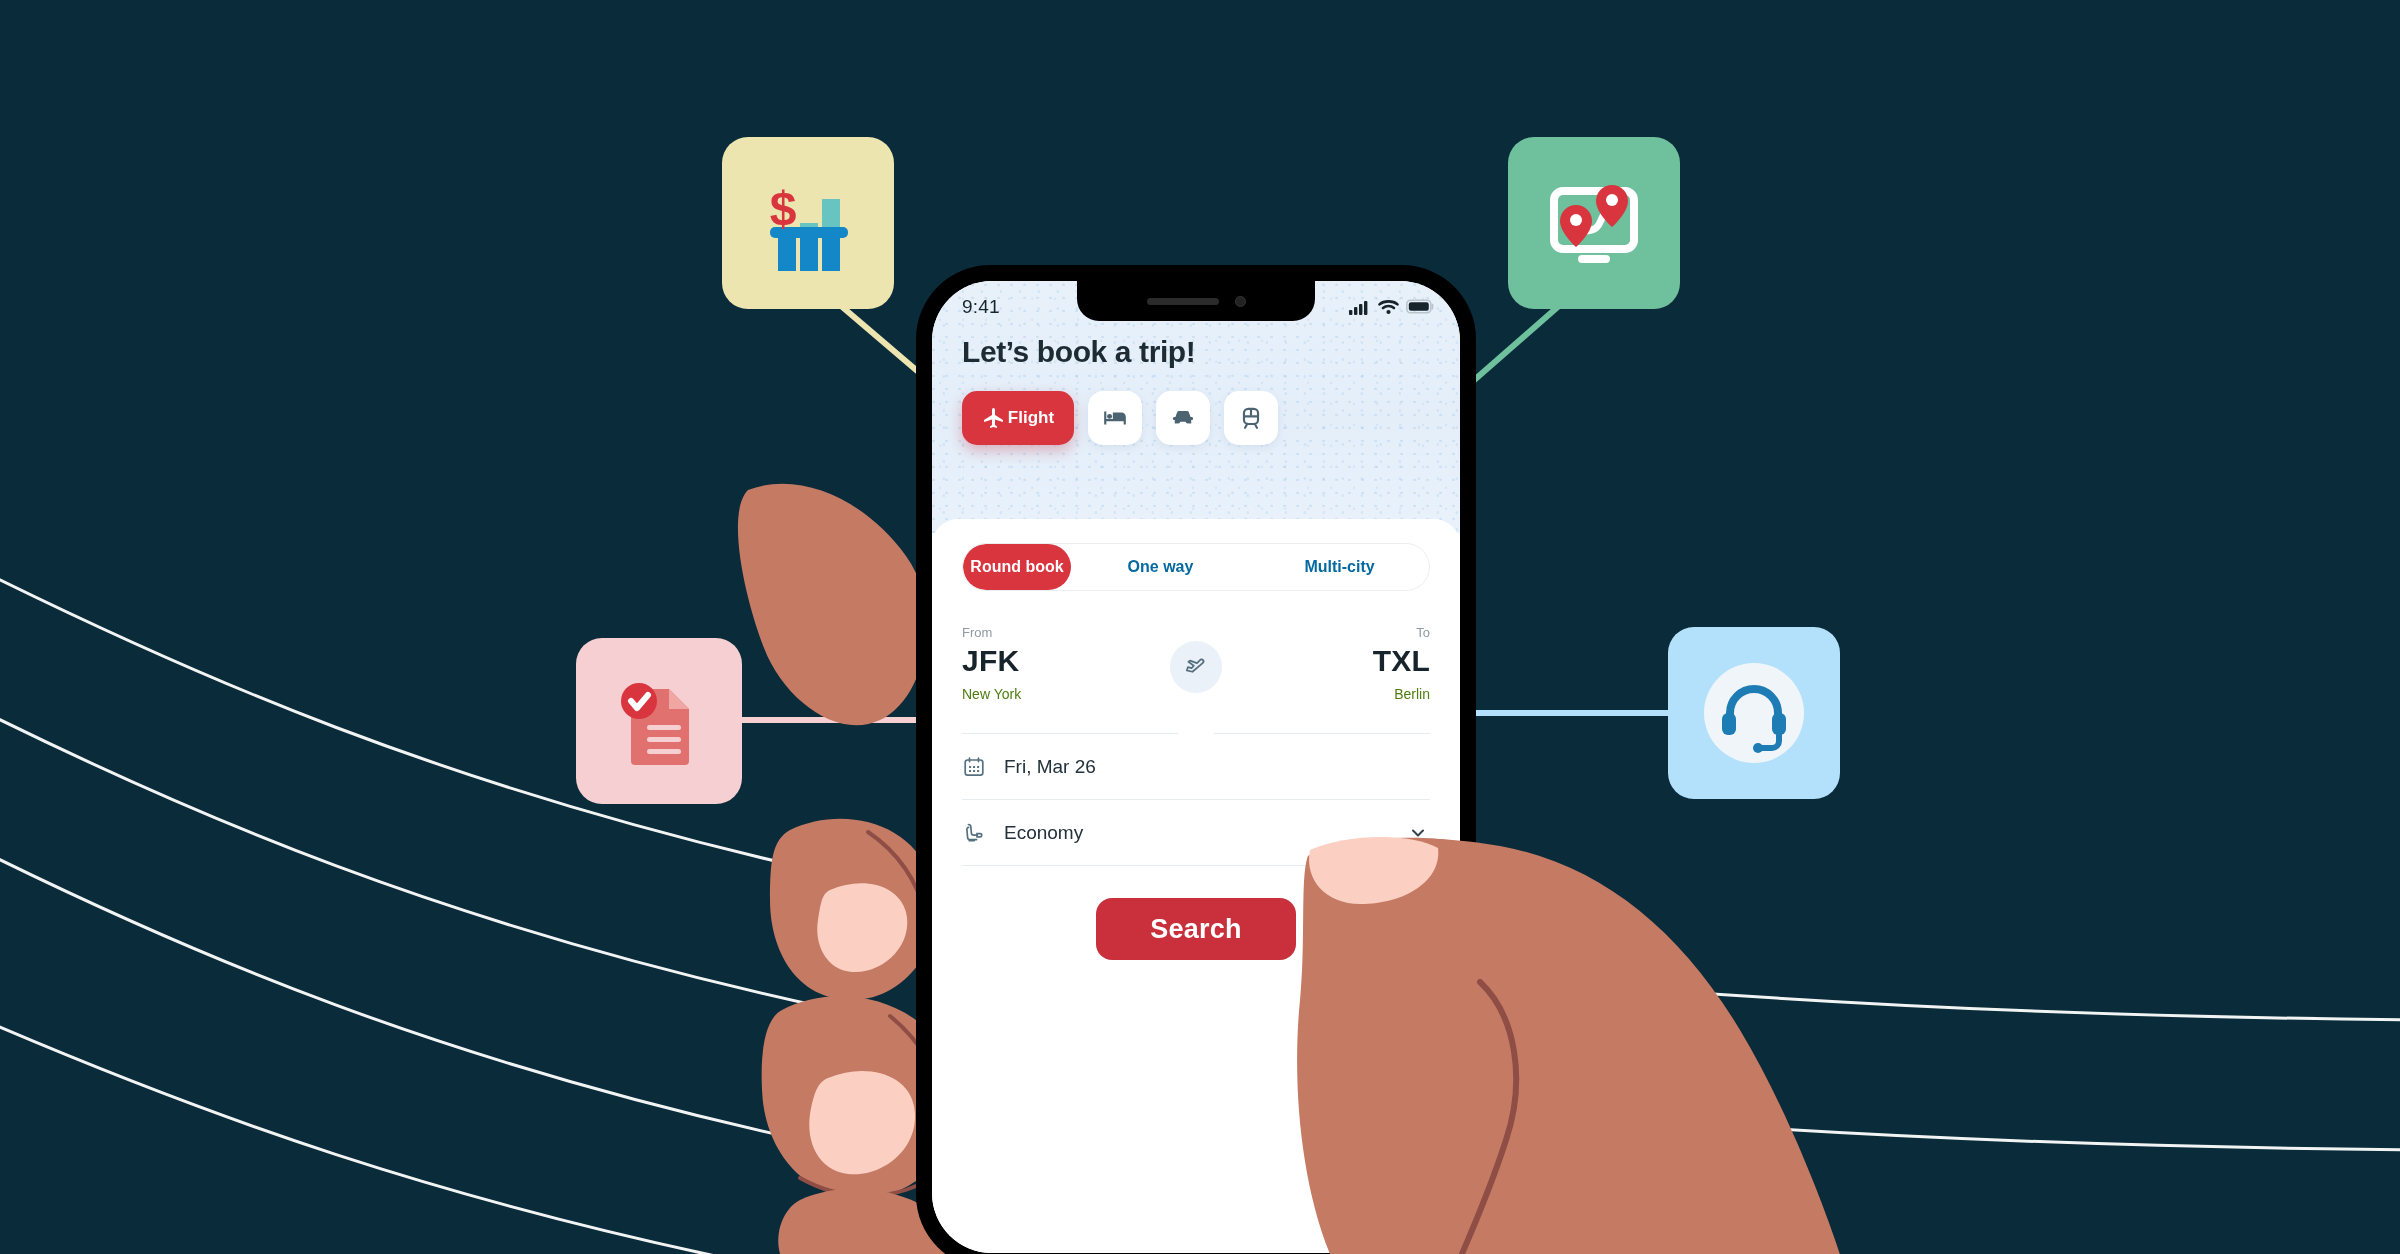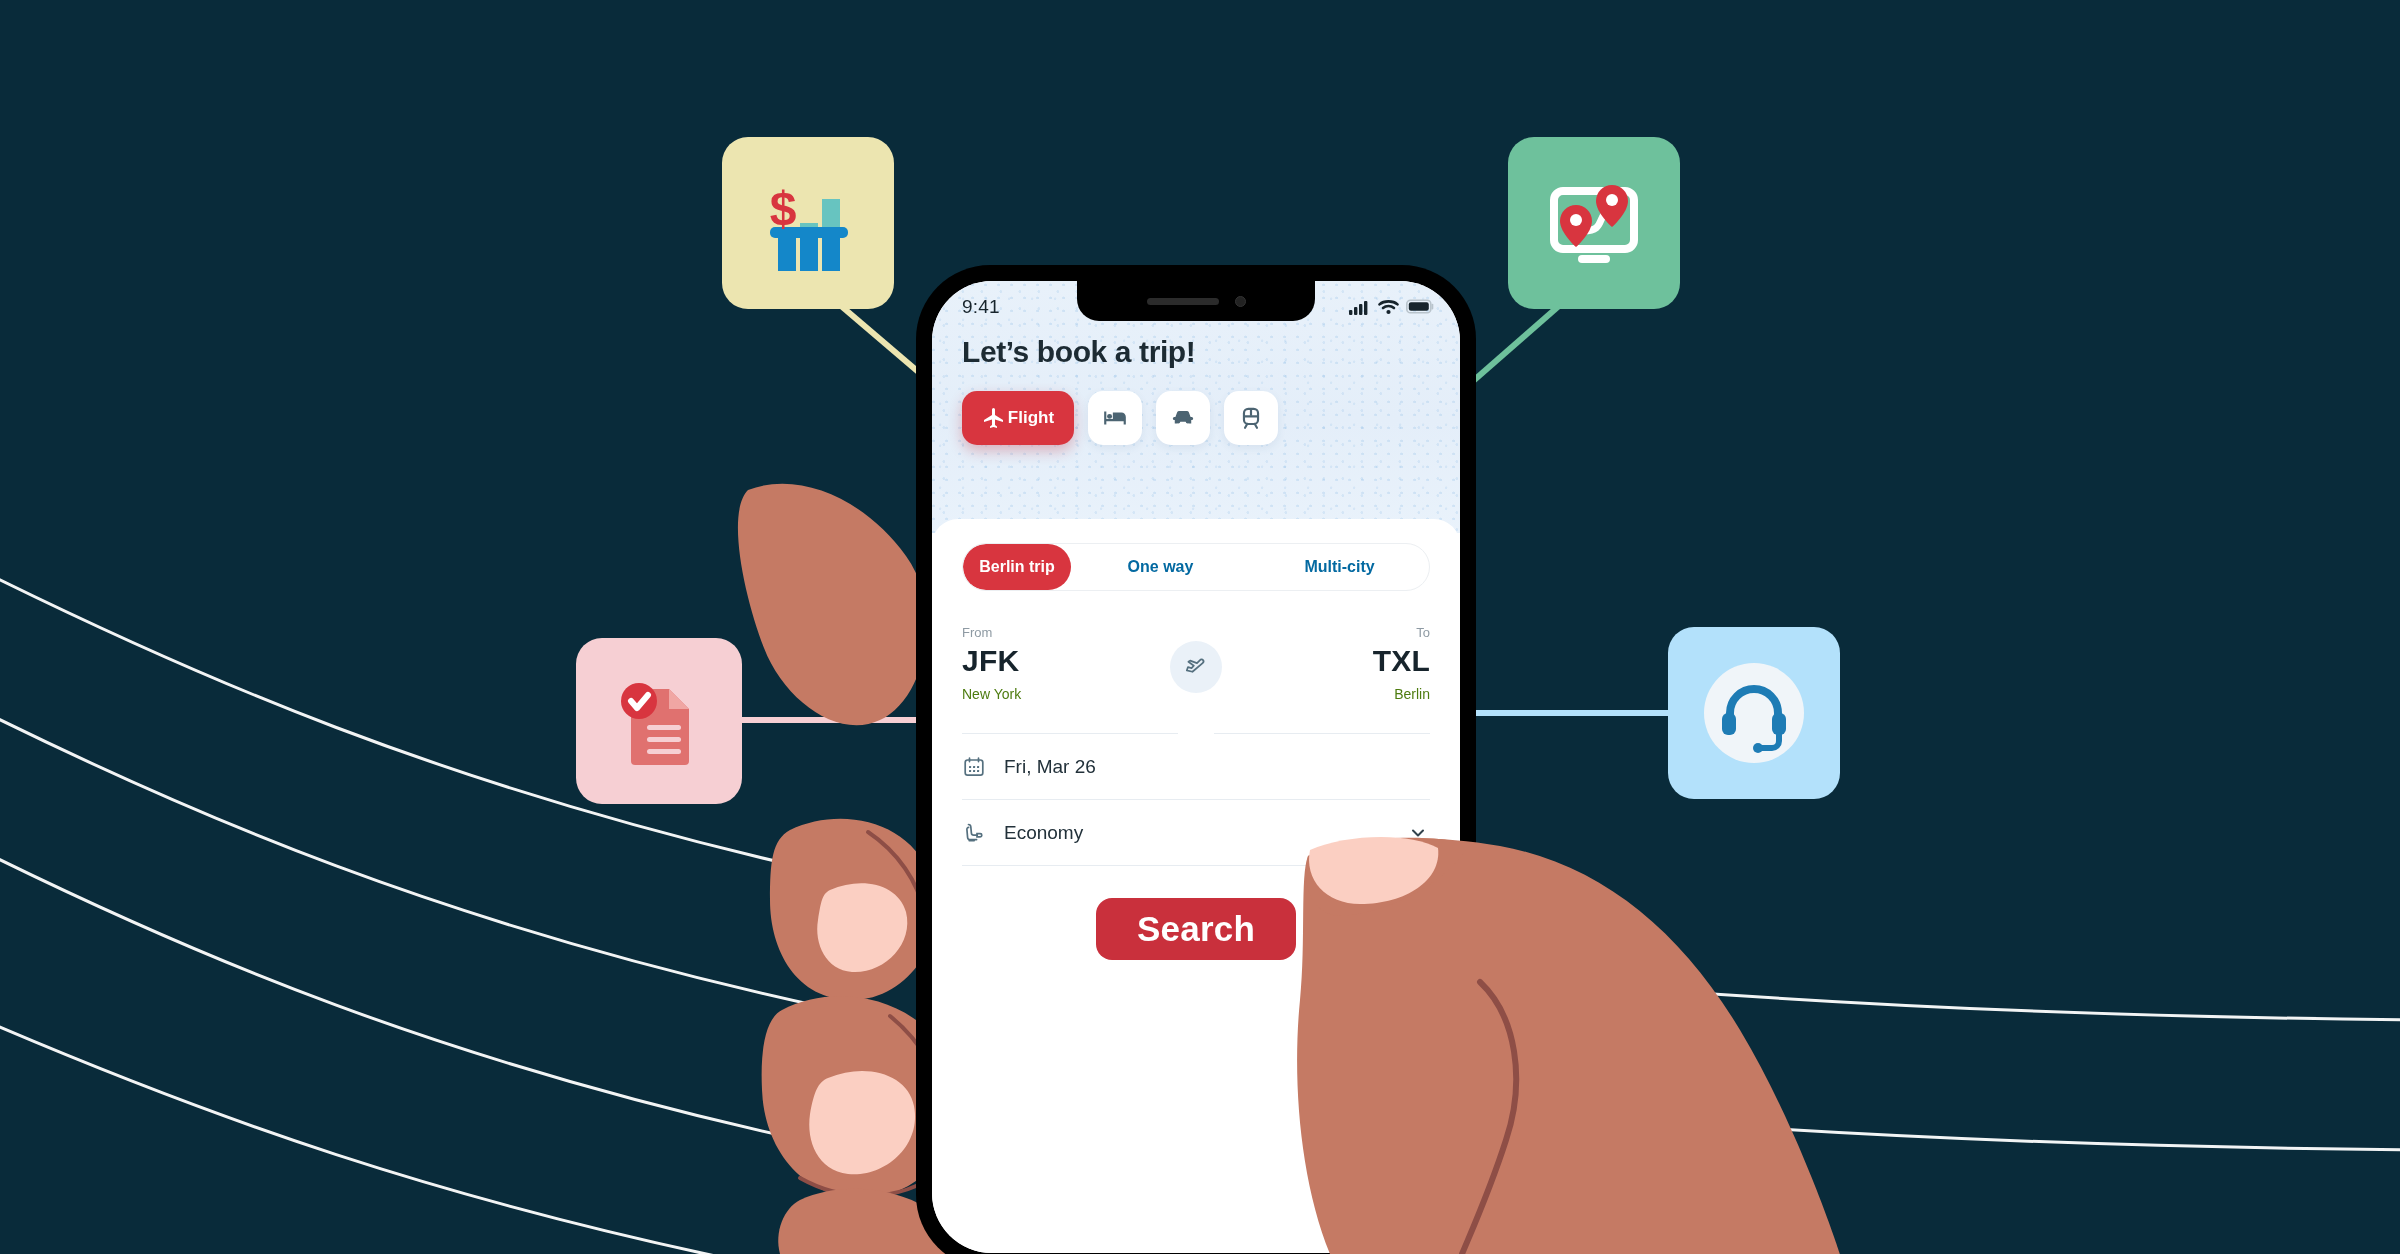--- a/index.html
+++ b/index.html
@@ -267,21 +267,21 @@
   }
 
   
   .search-btn {
     margin: 32px auto 0 auto;
     width: 200px;
     height: 62px;
     border-radius: 16px;
     background: #c9303c;
     color: #fff;
-    font-size: 35px;
+    font-size: 27px;
     font-weight: 700;
     display:flex;
     align-items:center;
     justify-content:center;
     letter-spacing: .2px;
   }
 
   .ico { display:block; }
 </style>
 </head>
@@ -430,21 +430,21 @@
               <path d="M12 4v6" stroke="#4c6472" stroke-width="2"></path>
               <path d="M8.5 17.5L6.5 21M15.5 17.5L17.5 21" stroke="#4c6472" stroke-width="2" stroke-linecap="round"></path>
             </svg>
           </div>
         </div>
       </div>
 
       <div class="form-card">
 
         <div class="trip-types">
-          <div class="trip-type active">Berlin trip</div>
+          <div class="trip-type active">Round book</div>
           <div class="trip-type">One way</div>
           <div class="trip-type">Multi-city</div>
         </div>
 
         <div class="route">
           <div class="route-col from">
             <div class="route-label">From</div>
             <div class="route-code">JFK</div>
             <div class="route-city">New York</div>
           </div>

